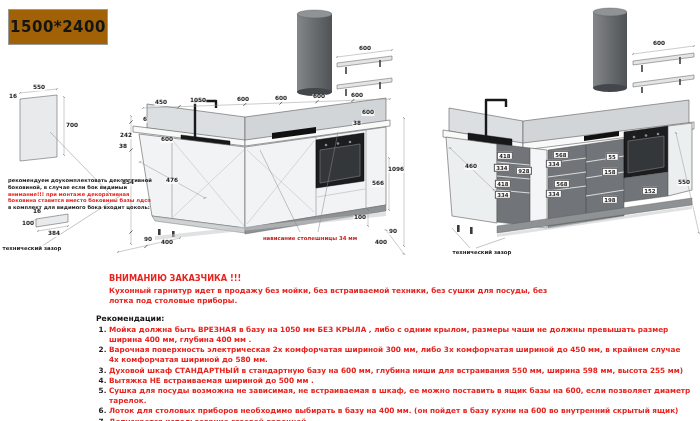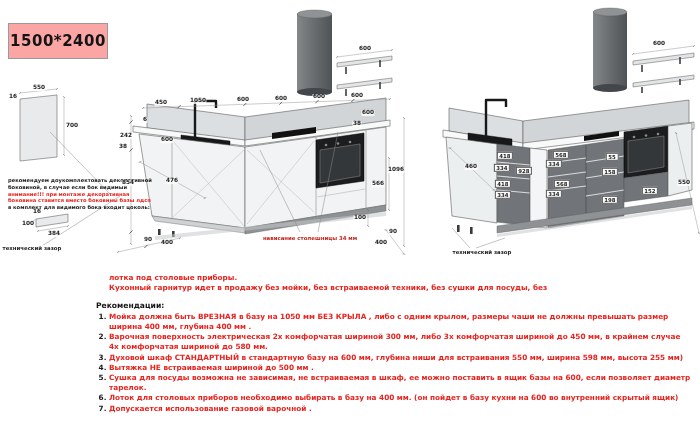--- a/index.html
+++ b/index.html
@@ -1,19 +1,19 @@
 <!DOCTYPE html>
 <html><head>
 <meta charset="utf-8">
 <style>
   html,body{margin:0;padding:0;background:#fff;}
   .page{position:relative;width:700px;height:421px;background:#fff;overflow:hidden;
         font-family:"DejaVu Sans",sans-serif;}
-  .size-box{position:absolute;left:8px;top:23px;width:98px;height:34px;border:1px solid #9a9a9a;
-        background:#fca5a5;display:flex;align-items:center;justify-content:center;
+  .size-box{position:absolute;left:8px;top:9px;width:98px;height:34px;border:1px solid #9a9a9a;
+        background:#a16207;display:flex;align-items:center;justify-content:center;
         font-size:15px;font-weight:700;color:#141414;letter-spacing:.5px;}
   svg.draw{position:absolute;left:0;top:0;}
   
   .lbl{position:absolute;transform:translate(-50%,-50%);font-size:5.8px;font-weight:700;
        color:#222;line-height:1;white-space:nowrap;background:rgba(255,255,255,.78);padding:0 .5px;}
   .lbl.chip{background:#fff;border:0.5px solid #555;font-size:5.4px;padding:.5px 1.5px;}
   .lbl.note{position:static;transform:none;display:block;background:none;padding:0;
        font-size:5.2px;font-weight:700;line-height:1.3;white-space:nowrap;}
   .lbl.note.k{color:#1c1c1c}
   .lbl.note.r{color:#e8231e}
@@ -267,22 +267,23 @@
       <span class="lbl chip" style="left: 610px; top: 200px;">198</span>
       <span class="lbl chip" style="left: 650px; top: 191px;">152</span>
       <span class="lbl " style="left: 684px; top: 183px;">550</span>
     </div>
 
   <div class="callout red" style="left:310px;top:238px;">нависание столешницы 34 мм</div>
   <div class="callout dark" style="left:32px;top:248px;">технический зазор</div>
   <div class="callout dark" style="left:482px;top:252px;">технический зазор</div>
 
   <div class="notice" style="--red: #e8231e; --blue: #3a35c8;">
+    <div class="t">ВНИМАНИЮ ЗАКАЗЧИКА !!!</div>
+    <div class="p">Кухонный гарнитур идет в продажу без мойки, без встраиваемой техники, без сушки для посуды, без</div>
     <div class="p">лотка под столовые приборы.</div>
-    <div class="p">Кухонный гарнитур идет в продажу без мойки, без встраиваемой техники, без сушки для посуды, без</div>
     <div class="recs-label">Рекомендации:</div>
     <ol class="recs">
       <li>Мойка должна быть ВРЕЗНАЯ в базу на 1050 мм БЕЗ КРЫЛА , либо с одним крылом, размеры чаши  не должны превышать размер ширина  400  мм,  глубина  400 мм .</li>
       <li>Варочная поверхность электрическая 2х комфорчатая шириной 300 мм, либо 3х комфорчатая шириной до 450 мм, в крайнем случае 4х комфорчатая шириной до 580 мм.</li>
       <li>Духовой шкаф СТАНДАРТНЫЙ в стандартную базу на 600 мм, глубина ниши для встраивания 550 мм, ширина 598 мм, высота 255 мм)</li>
       <li>Вытяжка НЕ встраиваемая шириной до 500 мм .</li>
       <li>Сушка для посуды  возможна не зависимая, не встраиваемая в шкаф, ее можно поставить в ящик базы на 600, если позволяет диаметр тарелок.</li>
       <li>Лоток для столовых приборов необходимо выбирать в базу на 400 мм. (он пойдет в базу кухни на 600 во внутренний скрытый ящик)</li>
       <li>Допускается использование газовой варочной .</li>
     </ol>

